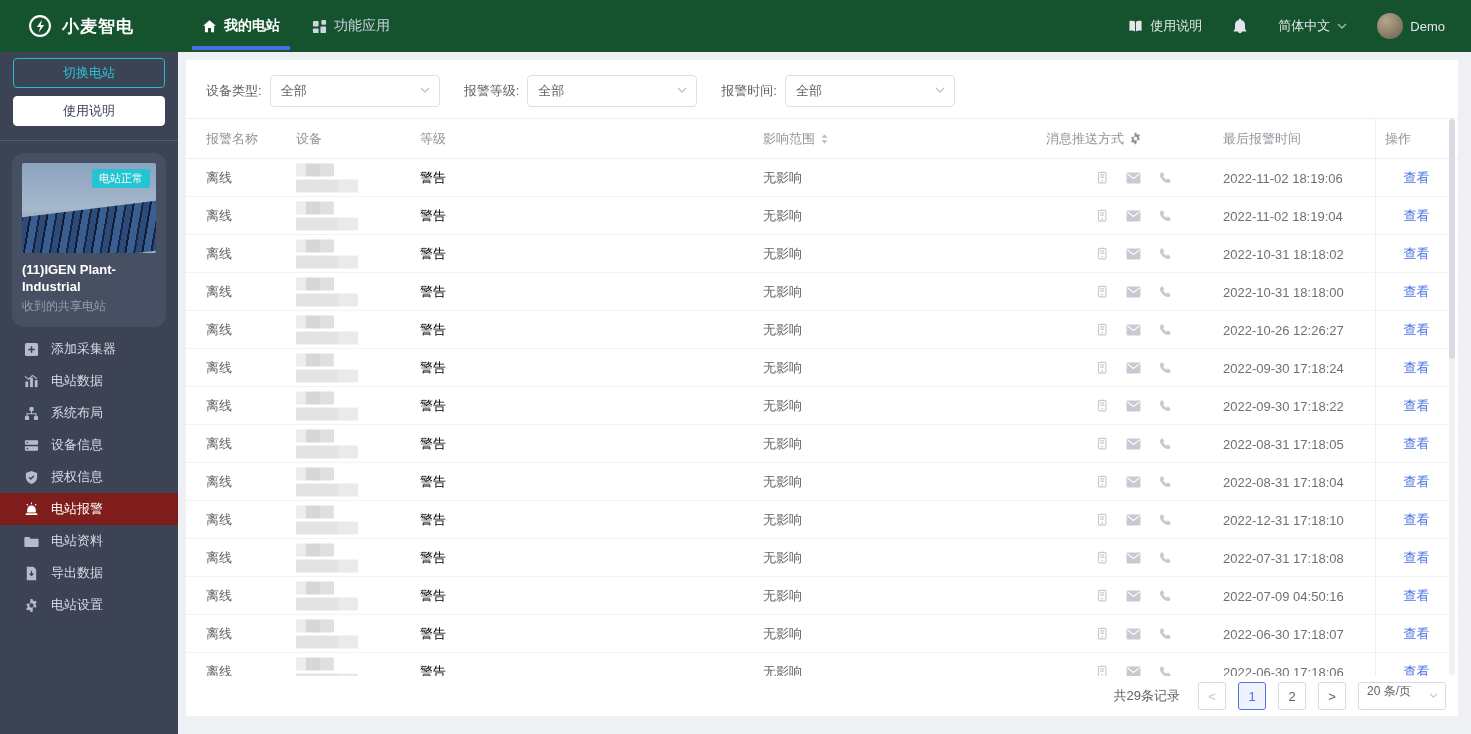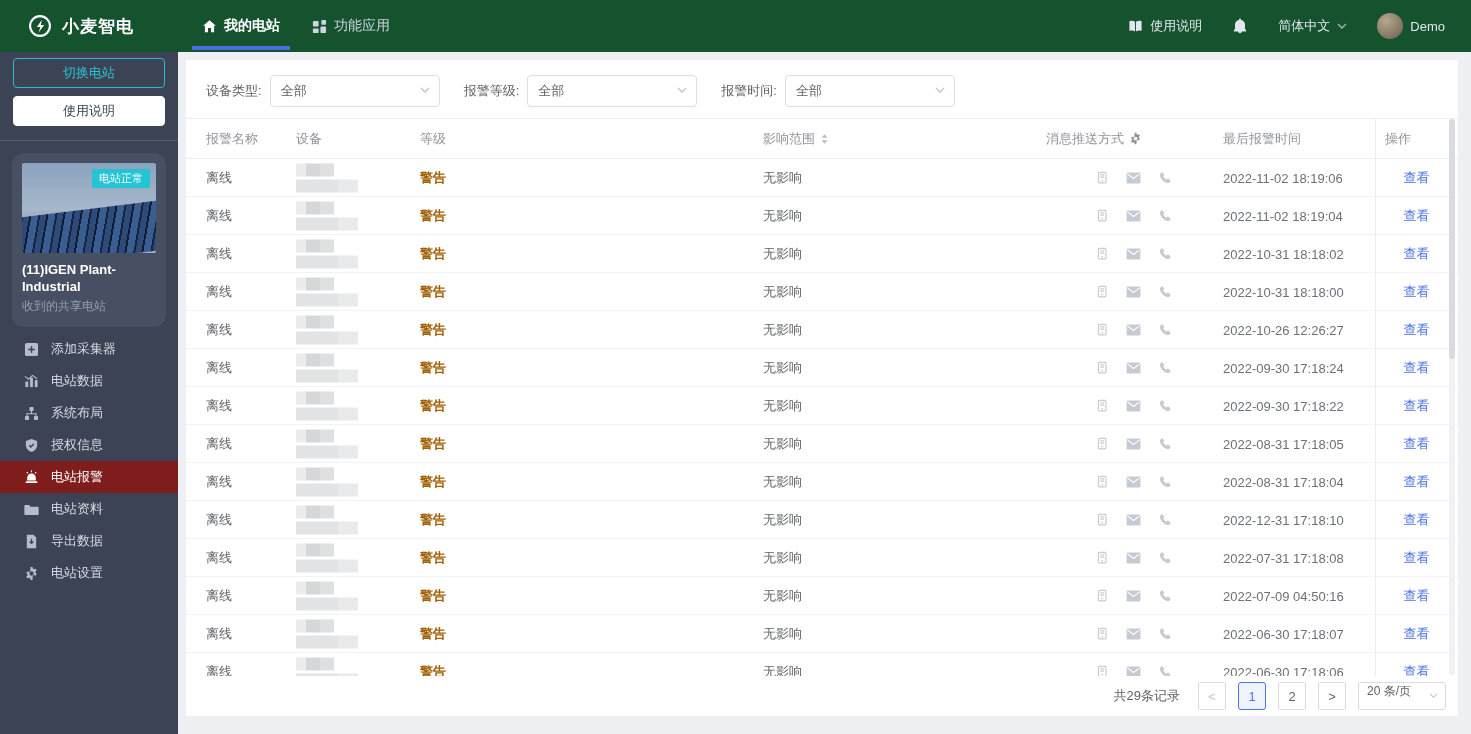--- a/index.html
+++ b/index.html
@@ -49,21 +49,21 @@
 
   .thead { position:absolute; left:0; right:0; top:58px; height:41px; border-top:1px solid #ebeef5; border-bottom:1px solid #ebeef5; }
   .th { position:absolute; top:50%; transform:translateY(-50%); font-size:13px; color:#909399; display:flex; align-items:center; gap:5px; white-space:nowrap; }
   .th .sort, .th .hgear { color:#b9bdc5; cursor:pointer; }
 
   .tbody { position:absolute; left:0; right:0; top:99px; height:557px; overflow:hidden; }
   .trow { position:relative; height:38px; border-bottom:1px solid #f1f3f6; }
   .c { position:absolute; top:50%; transform:translateY(-50%); font-size:13px; color:#606266; white-space:nowrap; }
   .c.name   { left:20px; }
   .c.device { left:110px; display:flex; flex-direction:column; gap:3px; }
-  .c.level  { left:234px; color:#a16207;font-weight:bold; }
+  .c.level  { left:234px; color:#000000; }
   .c.scope  { left:577px; }
   .c.push   { left:909px; display:flex; align-items:center; gap:17px; color:#c6cad2; }
   .c.time   { left:1037px; color:#6b7079; }
   .c.action { left:1189px; width:83px; text-align:center; }
   .view-link { color:#4d74e4; cursor:pointer; text-decoration:none; }
   .m1 { width:38px; height:13px; border-radius:1px; background:linear-gradient(90deg,#ececec 0 10px,#d5d7d9 10px 24px,#dee0e2 24px 38px); }
   .m2 { width:62px; height:13px; border-radius:1px; background:linear-gradient(90deg,#e2e3e4 0 42px,#e9eaeb 42px 62px); }
 
   .op-divider { position:absolute; left:1189px; top:58px; height:558px; border-left:1px solid #ebeef5; z-index:3; }
   .scroll-track { position:absolute; right:3px; top:59px; width:6px; height:556px; background:#f0f1f4; border-radius:3px; z-index:4; }
@@ -180,20 +180,31 @@
     <div class="menu-item">
       <span class="mi">
           <svg width="15" height="15" viewBox="0 0 16 16" fill="currentColor">
             <rect x="5.8" y="1" width="4.4" height="4.4" rx="1"></rect>
             <rect x="1" y="10.6" width="4.4" height="4.4" rx="1"></rect>
             <rect x="10.6" y="10.6" width="4.4" height="4.4" rx="1"></rect>
             <path d="M8 5.4v2.8M3.2 10.6V8.2h9.6v2.4" stroke="currentColor" stroke-width="1.2" fill="none"></path>
           </svg>
         </span>
       <span>系统布局</span>
+    </div>
+    <div class="menu-item">
+      <span class="mi">
+          <svg width="15" height="15" viewBox="0 0 16 16" fill="currentColor">
+            <rect x="1" y="2.5" width="14" height="4.6" rx="1"></rect>
+            <rect x="1" y="8.9" width="14" height="4.6" rx="1"></rect>
+            <circle cx="3.6" cy="4.8" r=".9" fill="#3b4354"></circle>
+            <circle cx="3.6" cy="11.2" r=".9" fill="#3b4354"></circle>
+          </svg>
+        </span>
+      <span>设备信息</span>
     </div>
     <div class="menu-item">
       <span class="mi">
           <svg width="15" height="15" viewBox="0 0 16 16">
             <path d="M8 1l6 2.1v4.4c0 3.6-2.5 6.3-6 7.5-3.5-1.2-6-3.9-6-7.5V3.1z" fill="currentColor"></path>
             <path d="M5.5 7.8l1.8 1.8 3.2-3.2" stroke="#3b4354" stroke-width="1.5" fill="none"></path>
           </svg>
         </span>
       <span>授权信息</span>
     </div>

